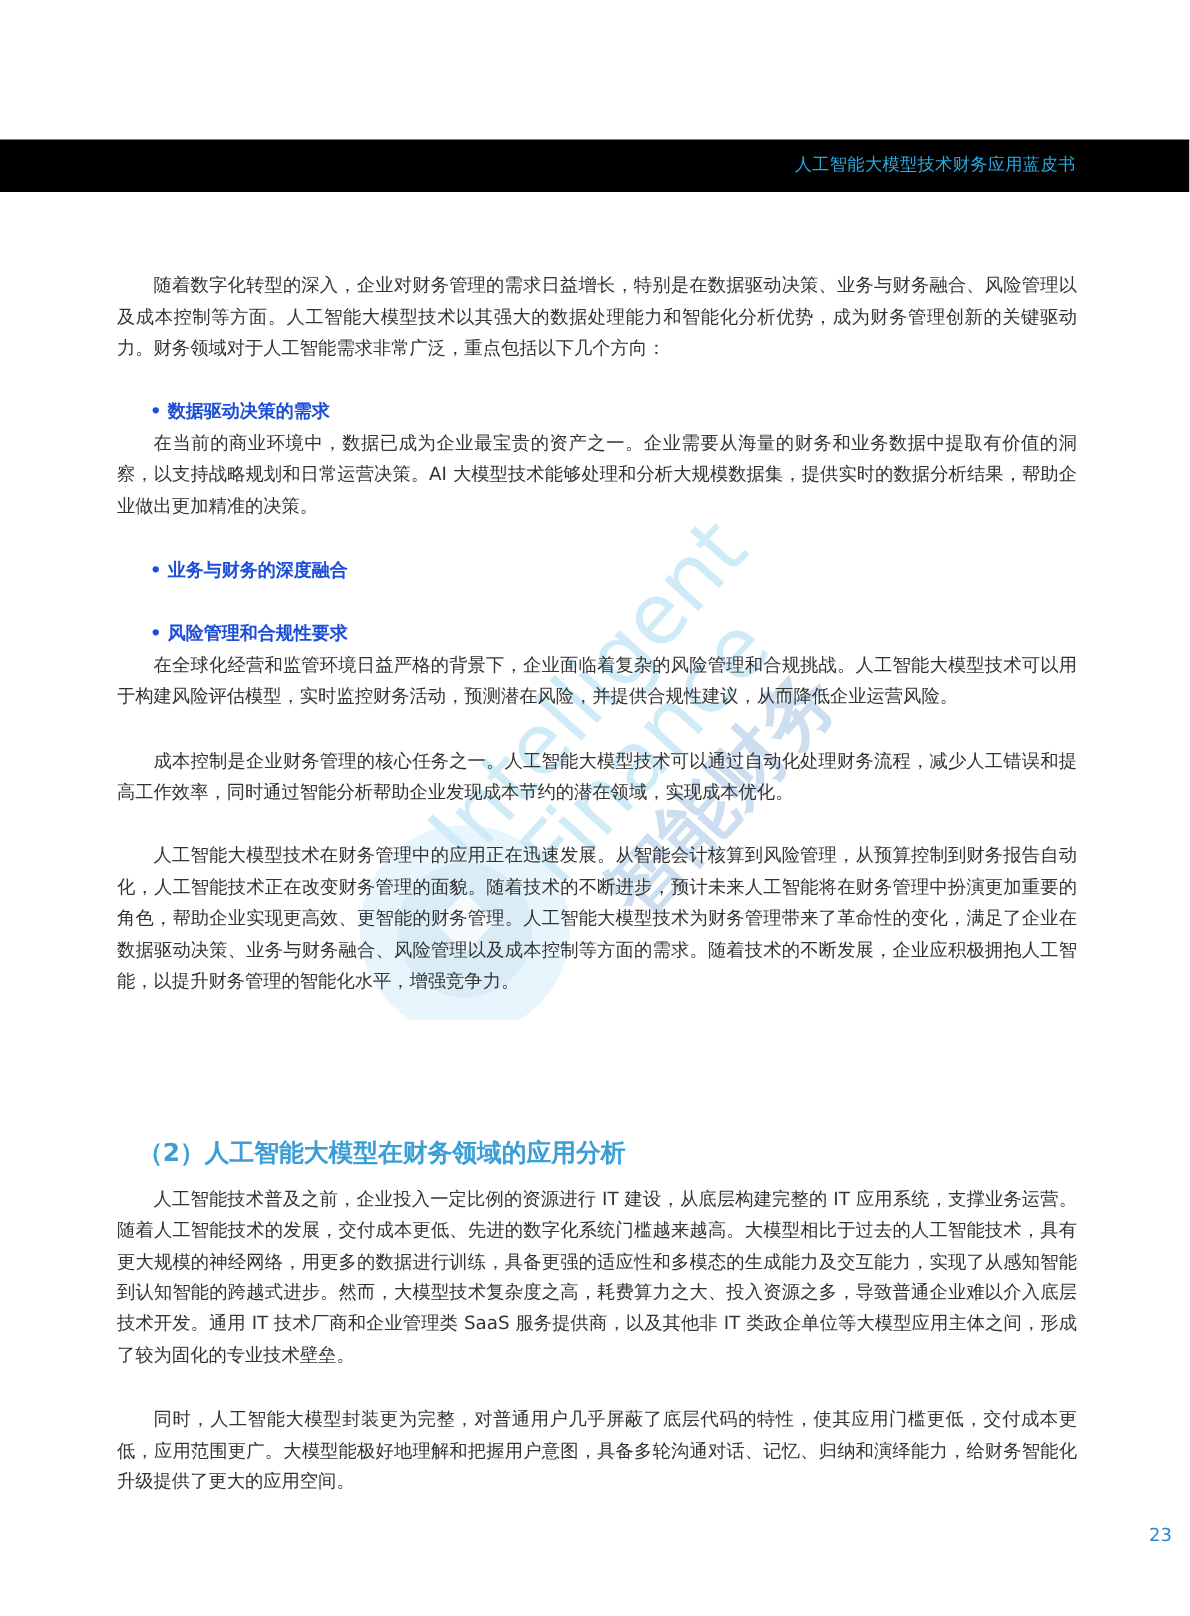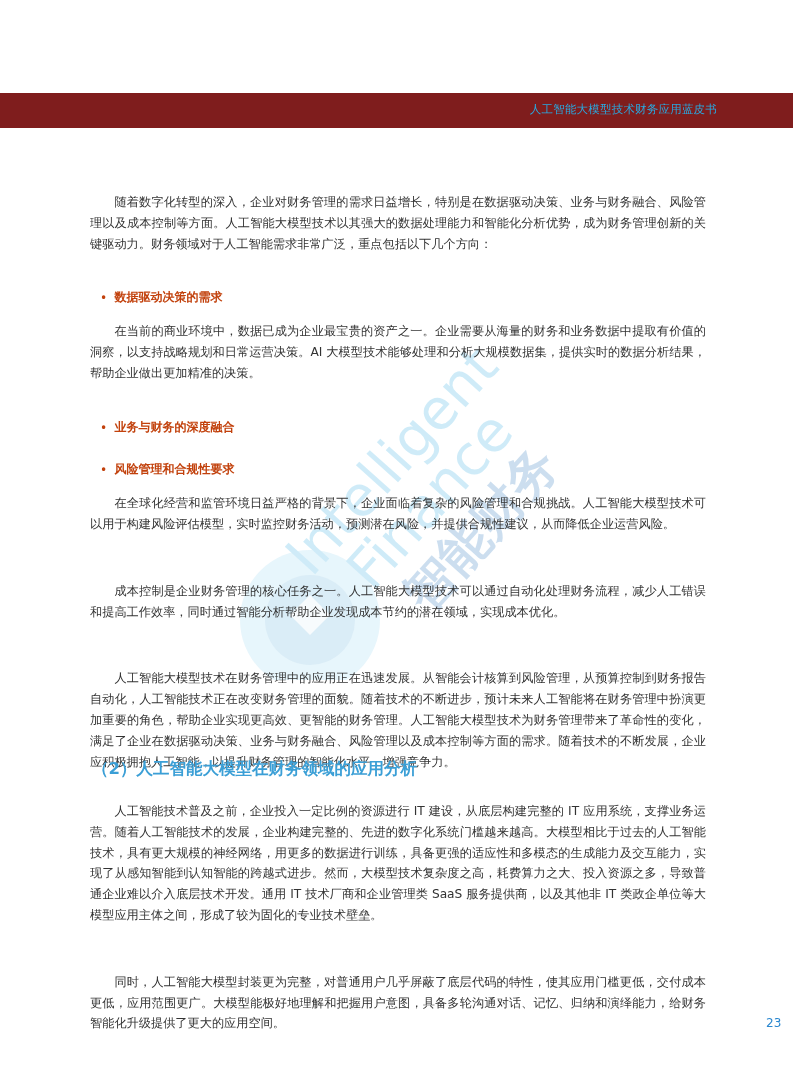--- a/index.html
+++ b/index.html
@@ -3,35 +3,34 @@
 <meta charset="utf-8">
 <style>
   html, body { margin: 0; padding: 0; background: #ffffff; }
   body {
     width: 793px; height: 1077px; position: relative; overflow: hidden;
     font-family: "DejaVu Sans", "Liberation Sans", sans-serif;
     color: #333333;
   }
   .header-band {
     position: absolute; left: 0; top: 93px; width: 793px; height: 35px;
-    background: #7f1d1d;
+    background: #000000;
   }
   .header-title {
     position: absolute; right: 76px; top: 9px;
     font-size: 11.5px; color: #29a9e0; letter-spacing: 0.2px;
   }
   .content {
     position: absolute; left: 78px; top: 180px; width: 640px;
     font-size: 12.2px; line-height: 20.8px; text-align: justify;
   }
-  .para { margin: 12px; text-indent: 2em; }
+  .para { margin: 0; text-indent: 2em; }
   .bullet-title {
     margin: 0; font-weight: bold; font-size: 12px; padding-left: 22px;
-    color: #c2410c;
-    font-family: Liberation Mono, monospace;
+    color: #1d4ed8;
   }
   .gap-m { height: 22px; }
   .section-heading {
     position: absolute; left: 92px; top: 744px;
     font-size: 16.5px; color: #3b9fd6; font-weight: bold;
   }
   .content2 {
     position: absolute; left: 78px; top: 789px; width: 640px;
     font-size: 12.2px; line-height: 20.8px; text-align: justify;
   }
@@ -81,18 +80,18 @@
 
   <p class="para">成本控制是企业财务管理的核心任务之一。人工智能大模型技术可以通过自动化处理财务流程，减少人工错误和提高工作效率，同时通过智能分析帮助企业发现成本节约的潜在领域，实现成本优化。</p>
   <div class="gap-m"></div>
 
   <p class="para">人工智能大模型技术在财务管理中的应用正在迅速发展。从智能会计核算到风险管理，从预算控制到财务报告自动化，人工智能技术正在改变财务管理的面貌。随着技术的不断进步，预计未来人工智能将在财务管理中扮演更加重要的角色，帮助企业实现更高效、更智能的财务管理。人工智能大模型技术为财务管理带来了革命性的变化，满足了企业在数据驱动决策、业务与财务融合、风险管理以及成本控制等方面的需求。随着技术的不断发展，企业应积极拥抱人工智能，以提升财务管理的智能化水平，增强竞争力。</p>
 </div>
 
 <h2 class="section-heading">（2）人工智能大模型在财务领域的应用分析</h2>
 
 <div class="content2">
-  <p class="para">人工智能技术普及之前，企业投入一定比例的资源进行 IT 建设，从底层构建完整的 IT 应用系统，支撑业务运营。随着人工智能技术的发展，企业构建完整的、先进的数字化系统门槛越来越高。大模型相比于过去的人工智能技术，具有更大规模的神经网络，用更多的数据进行训练，具备更强的适应性和多模态的生成能力及交互能力，实现了从感知智能到认知智能的跨越式进步。然而，大模型技术复杂度之高，耗费算力之大、投入资源之多，导致普通企业难以介入底层技术开发。通用 IT 技术厂商和企业管理类 SaaS 服务提供商，以及其他非 IT 类政企单位等大模型应用主体之间，形成了较为固化的专业技术壁垒。</p>
+  <p class="para">人工智能技术普及之前，企业投入一定比例的资源进行 IT 建设，从底层构建完整的 IT 应用系统，支撑业务运营。随着人工智能技术的发展，交付成本更低、先进的数字化系统门槛越来越高。大模型相比于过去的人工智能技术，具有更大规模的神经网络，用更多的数据进行训练，具备更强的适应性和多模态的生成能力及交互能力，实现了从感知智能到认知智能的跨越式进步。然而，大模型技术复杂度之高，耗费算力之大、投入资源之多，导致普通企业难以介入底层技术开发。通用 IT 技术厂商和企业管理类 SaaS 服务提供商，以及其他非 IT 类政企单位等大模型应用主体之间，形成了较为固化的专业技术壁垒。</p>
   <div class="gap-m"></div>
   <p class="para">同时，人工智能大模型封装更为完整，对普通用户几乎屏蔽了底层代码的特性，使其应用门槛更低，交付成本更低，应用范围更广。大模型能极好地理解和把握用户意图，具备多轮沟通对话、记忆、归纳和演绎能力，给财务智能化升级提供了更大的应用空间。</p>
 </div>
 
 <div class="page-number">23</div>
 
 </body></html>

